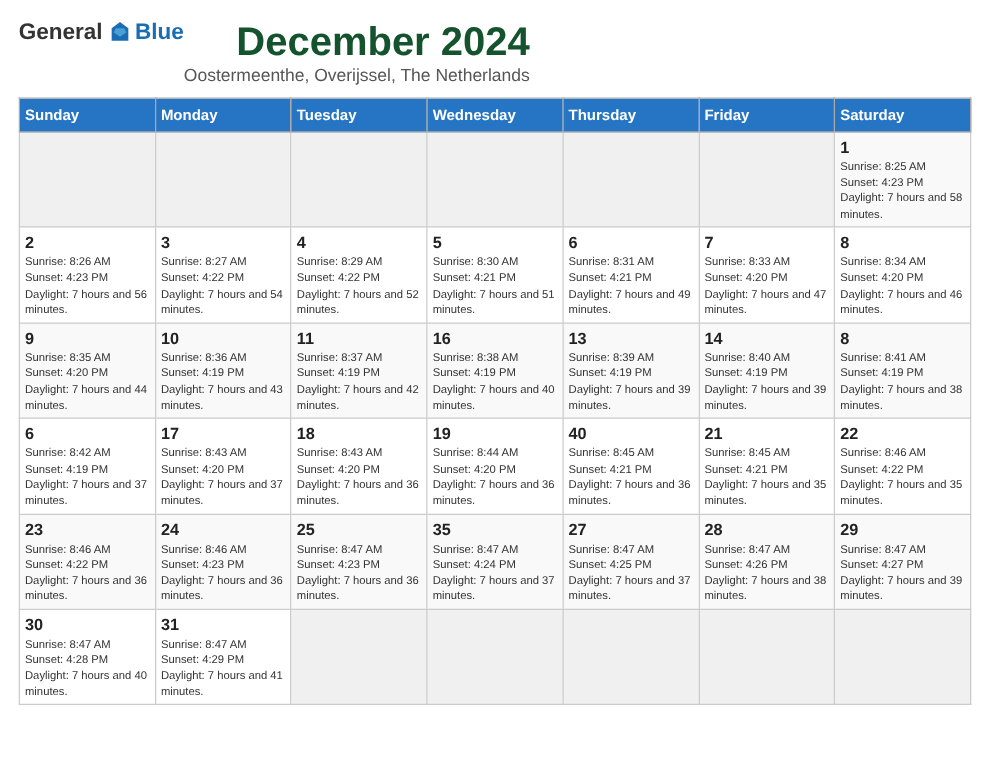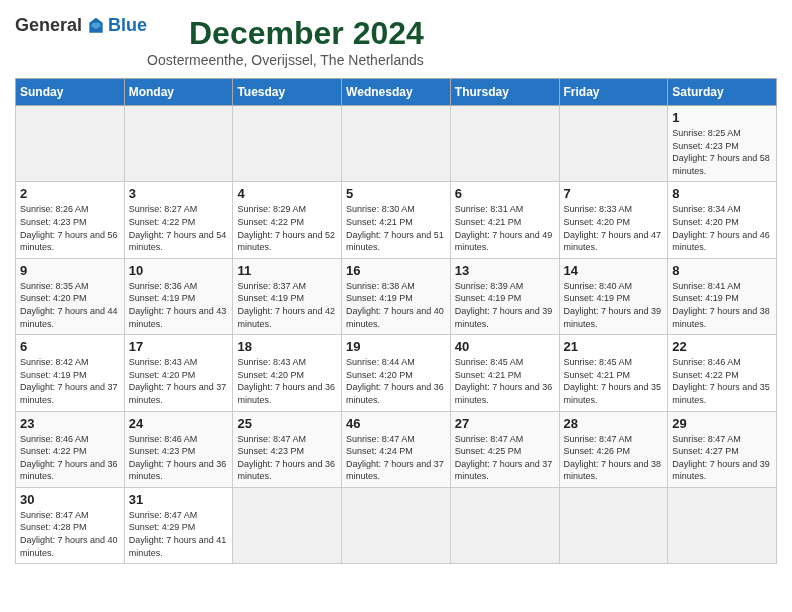--- a/index.html
+++ b/index.html
@@ -185,21 +185,21 @@
         <td><span class="day-num">22</span>
 <span class="day-info">Sunrise: 8:46 AM<br>Sunset: 4:22 PM<br>Daylight: 7 hours and 35 minutes.</span></td>
       </tr>
       <tr>
         <td><span class="day-num">23</span>
 <span class="day-info">Sunrise: 8:46 AM<br>Sunset: 4:22 PM<br>Daylight: 7 hours and 36 minutes.</span></td>
         <td><span class="day-num">24</span>
 <span class="day-info">Sunrise: 8:46 AM<br>Sunset: 4:23 PM<br>Daylight: 7 hours and 36 minutes.</span></td>
         <td><span class="day-num">25</span>
 <span class="day-info">Sunrise: 8:47 AM<br>Sunset: 4:23 PM<br>Daylight: 7 hours and 36 minutes.</span></td>
-        <td><span class="day-num">46</span>
+        <td><span class="day-num">35</span>
 <span class="day-info">Sunrise: 8:47 AM<br>Sunset: 4:24 PM<br>Daylight: 7 hours and 37 minutes.</span></td>
         <td><span class="day-num">27</span>
 <span class="day-info">Sunrise: 8:47 AM<br>Sunset: 4:25 PM<br>Daylight: 7 hours and 37 minutes.</span></td>
         <td><span class="day-num">28</span>
 <span class="day-info">Sunrise: 8:47 AM<br>Sunset: 4:26 PM<br>Daylight: 7 hours and 38 minutes.</span></td>
         <td><span class="day-num">29</span>
 <span class="day-info">Sunrise: 8:47 AM<br>Sunset: 4:27 PM<br>Daylight: 7 hours and 39 minutes.</span></td>
       </tr>
       <tr>
         <td><span class="day-num">30</span>

